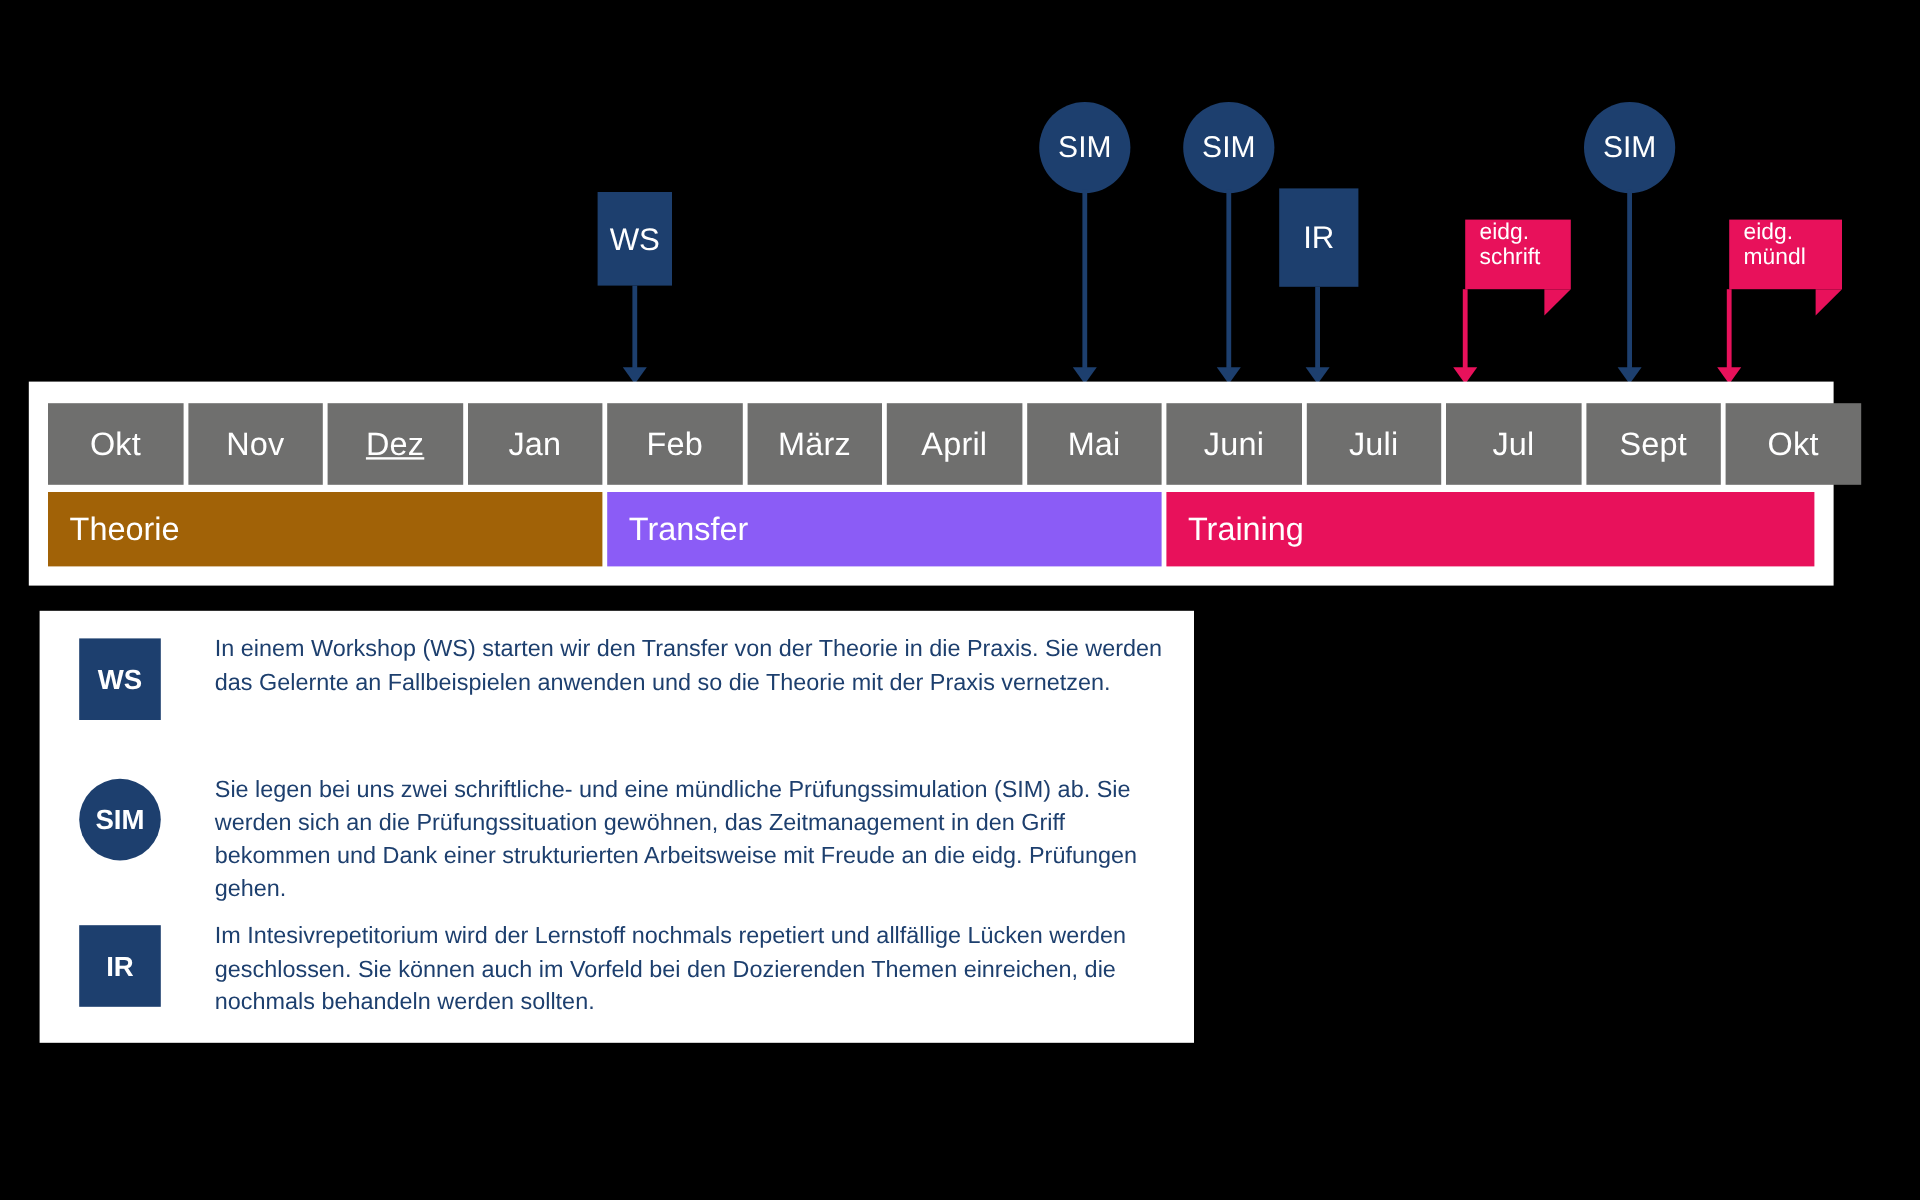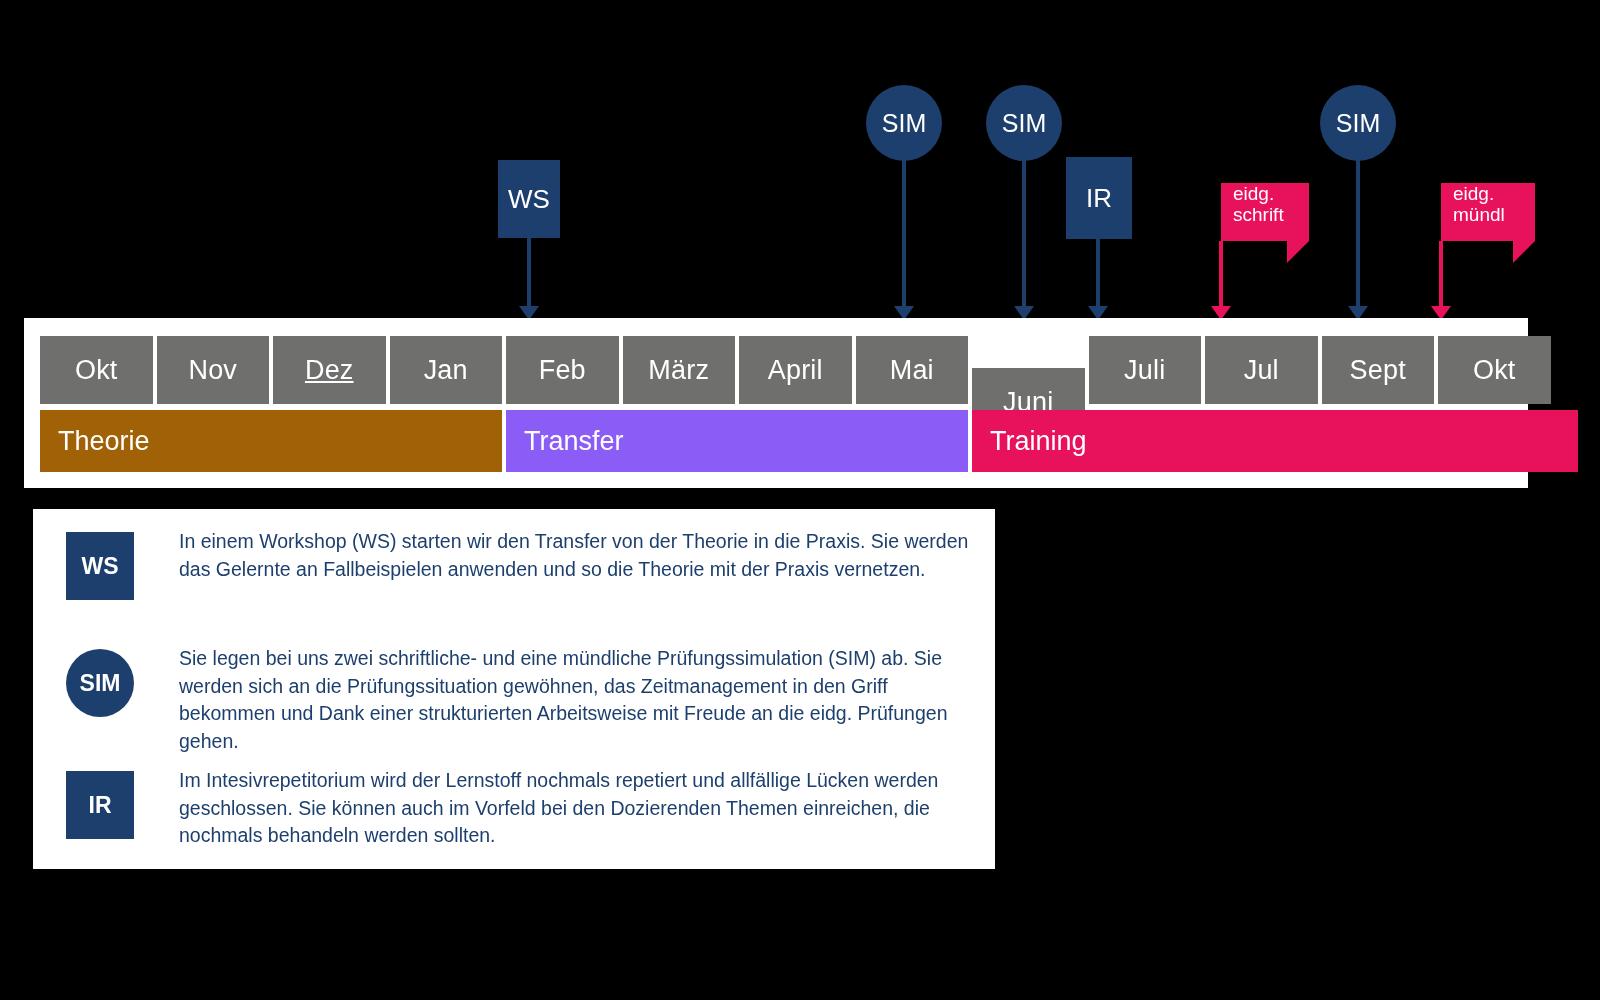--- a/index.html
+++ b/index.html
@@ -249,30 +249,30 @@
   <div class="timeline-panel">
     <div class="months-row">
         <div class="month-cell" style="width: 112.5px;">Okt</div>
         <div class="month-cell" style="width: 112.5px;">Nov</div>
         <div class="month-cell" style="width: 112.5px; text-decoration: underline;">Dez</div>
         <div class="month-cell" style="width: 112.5px;">Jan</div>
         <div class="month-cell" style="width: 112.5px;">Feb</div>
         <div class="month-cell" style="width: 112.5px;">März</div>
         <div class="month-cell" style="width: 112.5px;">April</div>
         <div class="month-cell" style="width: 112.5px;">Mai</div>
-        <div class="month-cell" style="width: 112.5px; margin-top: 32px;">Juni</div>
+        <div class="month-cell" style="width: 112.5px;">Juni</div>
         <div class="month-cell" style="width: 112.5px;">Juli</div>
         <div class="month-cell" style="width: 112.5px;">Jul</div>
         <div class="month-cell" style="width: 112.5px;">Sept</div>
         <div class="month-cell" style="width: 112.5px;">Okt</div>
       </div>
     <div class="phases-row">
         <div class="phase-cell" style="width: 462px; margin-right: 4px; background: #a16207;">Theorie</div>
         <div class="phase-cell" style="width: 462px; margin-right: 4px; background: #8b5cf6;">Transfer</div>
-        <div class="phase-cell" style="width: 606px; margin-right: 4px; background: rgb(232, 17, 91); text-align: center;">Training</div>
+        <div class="phase-cell" style="width: 540px; margin-right: 4px; background: rgb(232, 17, 91); text-align: center;">Training</div>
       </div>
   </div>
 
   <div class="legend-panel">
       <div class="legend-row" style="top: 23px;">
         <div class="legend-icon-square">WS</div>
         <div class="legend-text">In einem Workshop (WS) starten wir den Transfer von der Theorie in die Praxis. Sie werden das Gelernte an Fallbeispielen anwenden und so die Theorie mit der Praxis vernetzen.</div>
       </div>
       <div class="legend-row" style="top: 140px;">
         <div class="legend-icon-circle">SIM</div>

